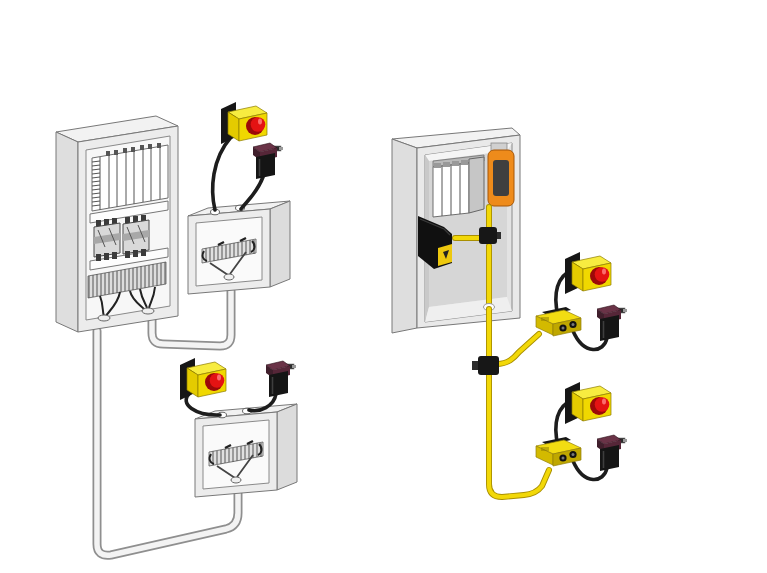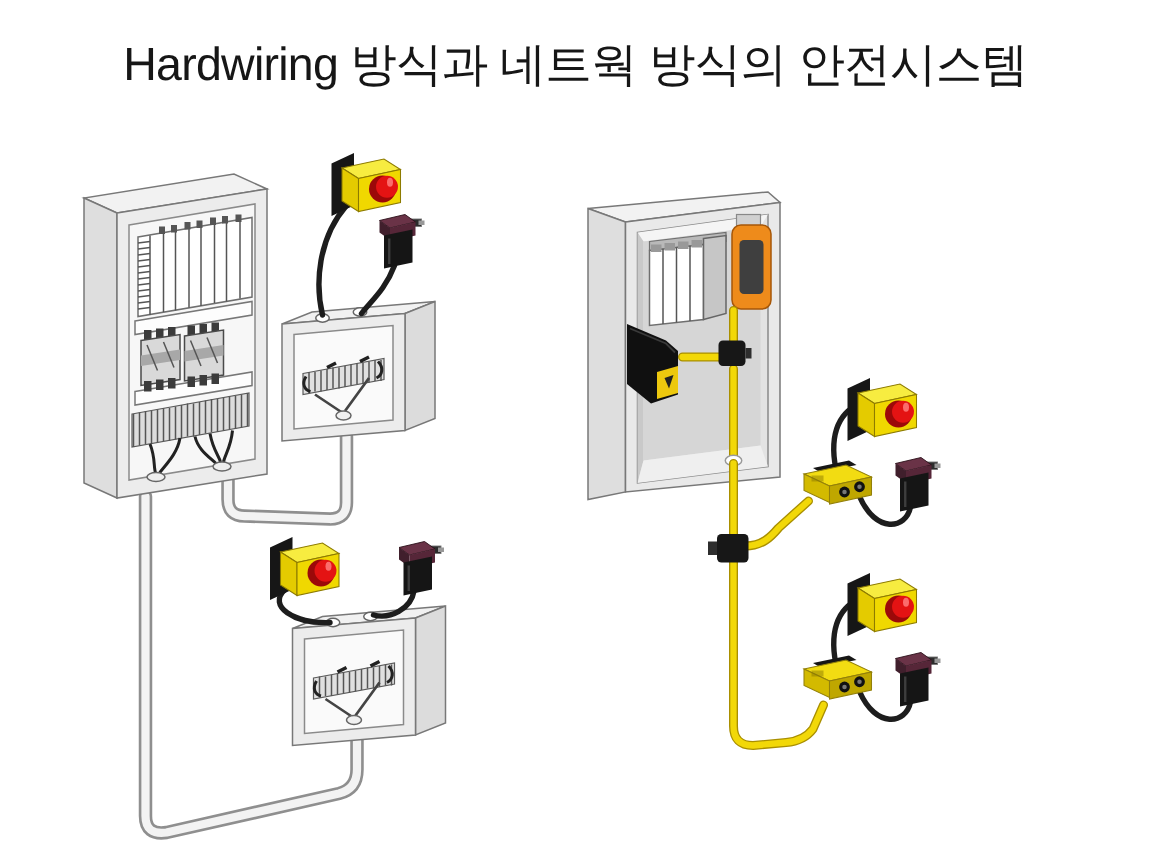--- a/index.html
+++ b/index.html
@@ -12,21 +12,20 @@
   .cond-in{stroke:#f3f3f3;stroke-width:5.5;fill:none;stroke-linecap:round;stroke-linejoin:round;}
   .yc-out{stroke:#a98f00;stroke-width:6;fill:none;stroke-linecap:round;stroke-linejoin:round;}
   .yc-in{stroke:#f2d808;stroke-width:4.2;fill:none;stroke-linecap:round;stroke-linejoin:round;}
   .blk{stroke:#1d1d1d;stroke-width:3.6;fill:none;stroke-linecap:round;}
   .thin{stroke:#555;stroke-width:1;fill:none;}
 </style>
 </head>
 <body>
 
 <div id="stage">
-  <div class="title">Hardwiring 방식과 네트웍 방식의 안전시스템</div>
 
   <svg width="767" height="573" viewBox="0 0 767 573">
     <defs>
 
       <g id="d-estop">
         <polygon points="0,9 15,2 15,37 0,44" fill="#161616"></polygon>
         <polygon points="7,12 35,6 46,13 18,19" fill="#f7ec40" stroke="#8d7b00" stroke-width="0.7"></polygon>
         <polygon points="7,12 18,19 18,41 7,34" fill="#e4cb00" stroke="#8d7b00" stroke-width="0.7"></polygon>
         <polygon points="18,19 46,13 46,35 18,41" fill="#f0d800" stroke="#8d7b00" stroke-width="0.7"></polygon>
         <circle cx="34" cy="26" r="9" fill="#9c0909"></circle>

